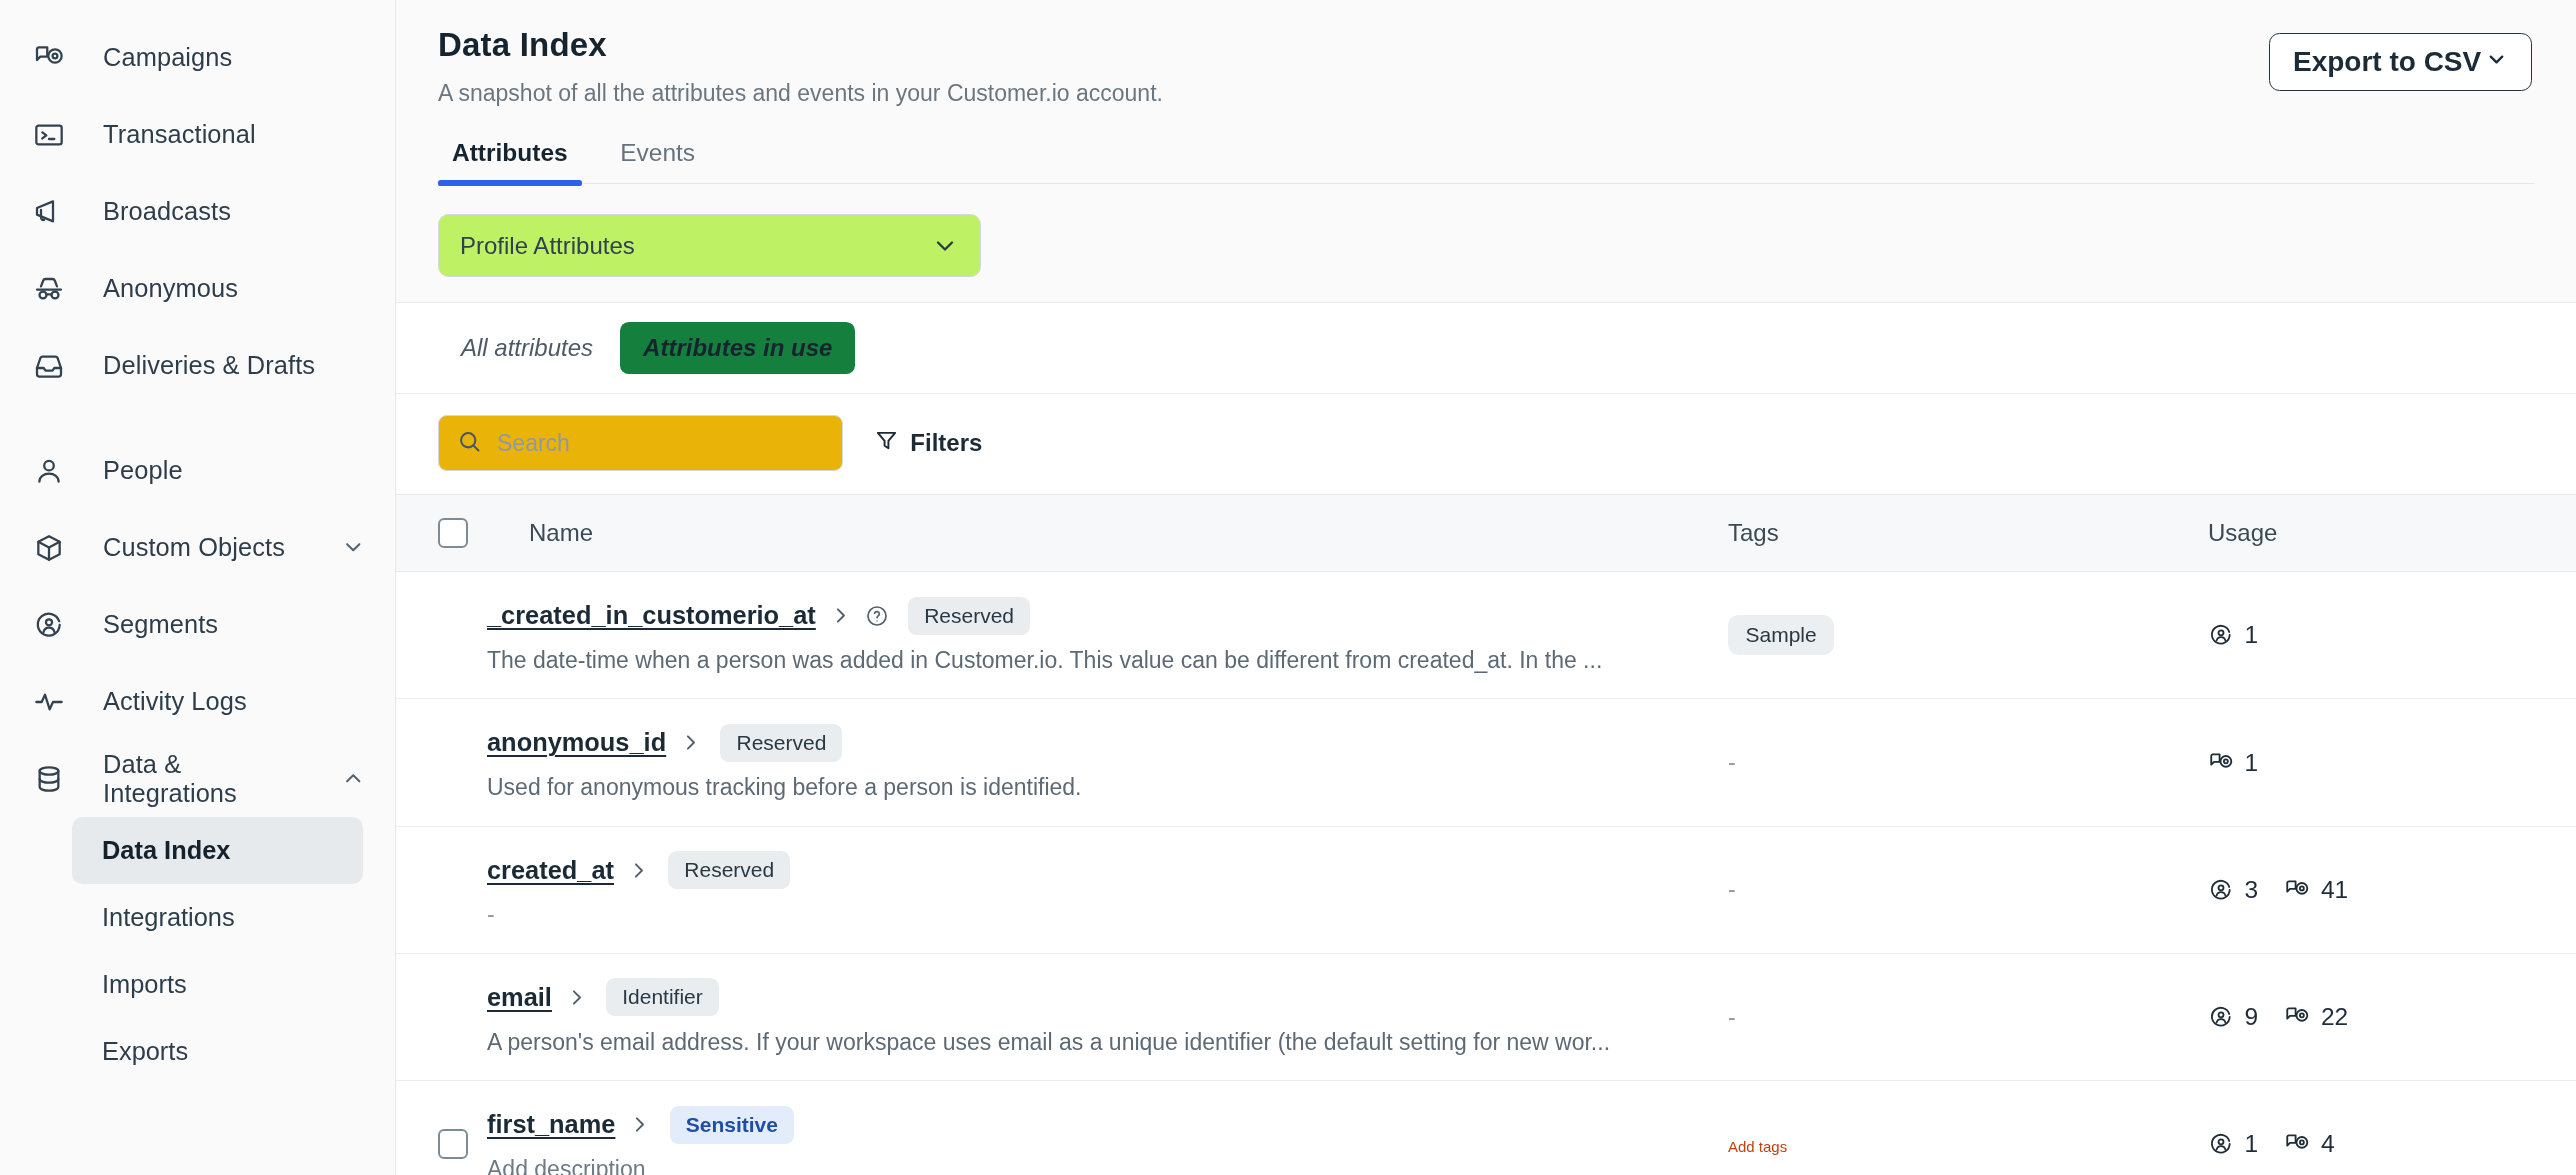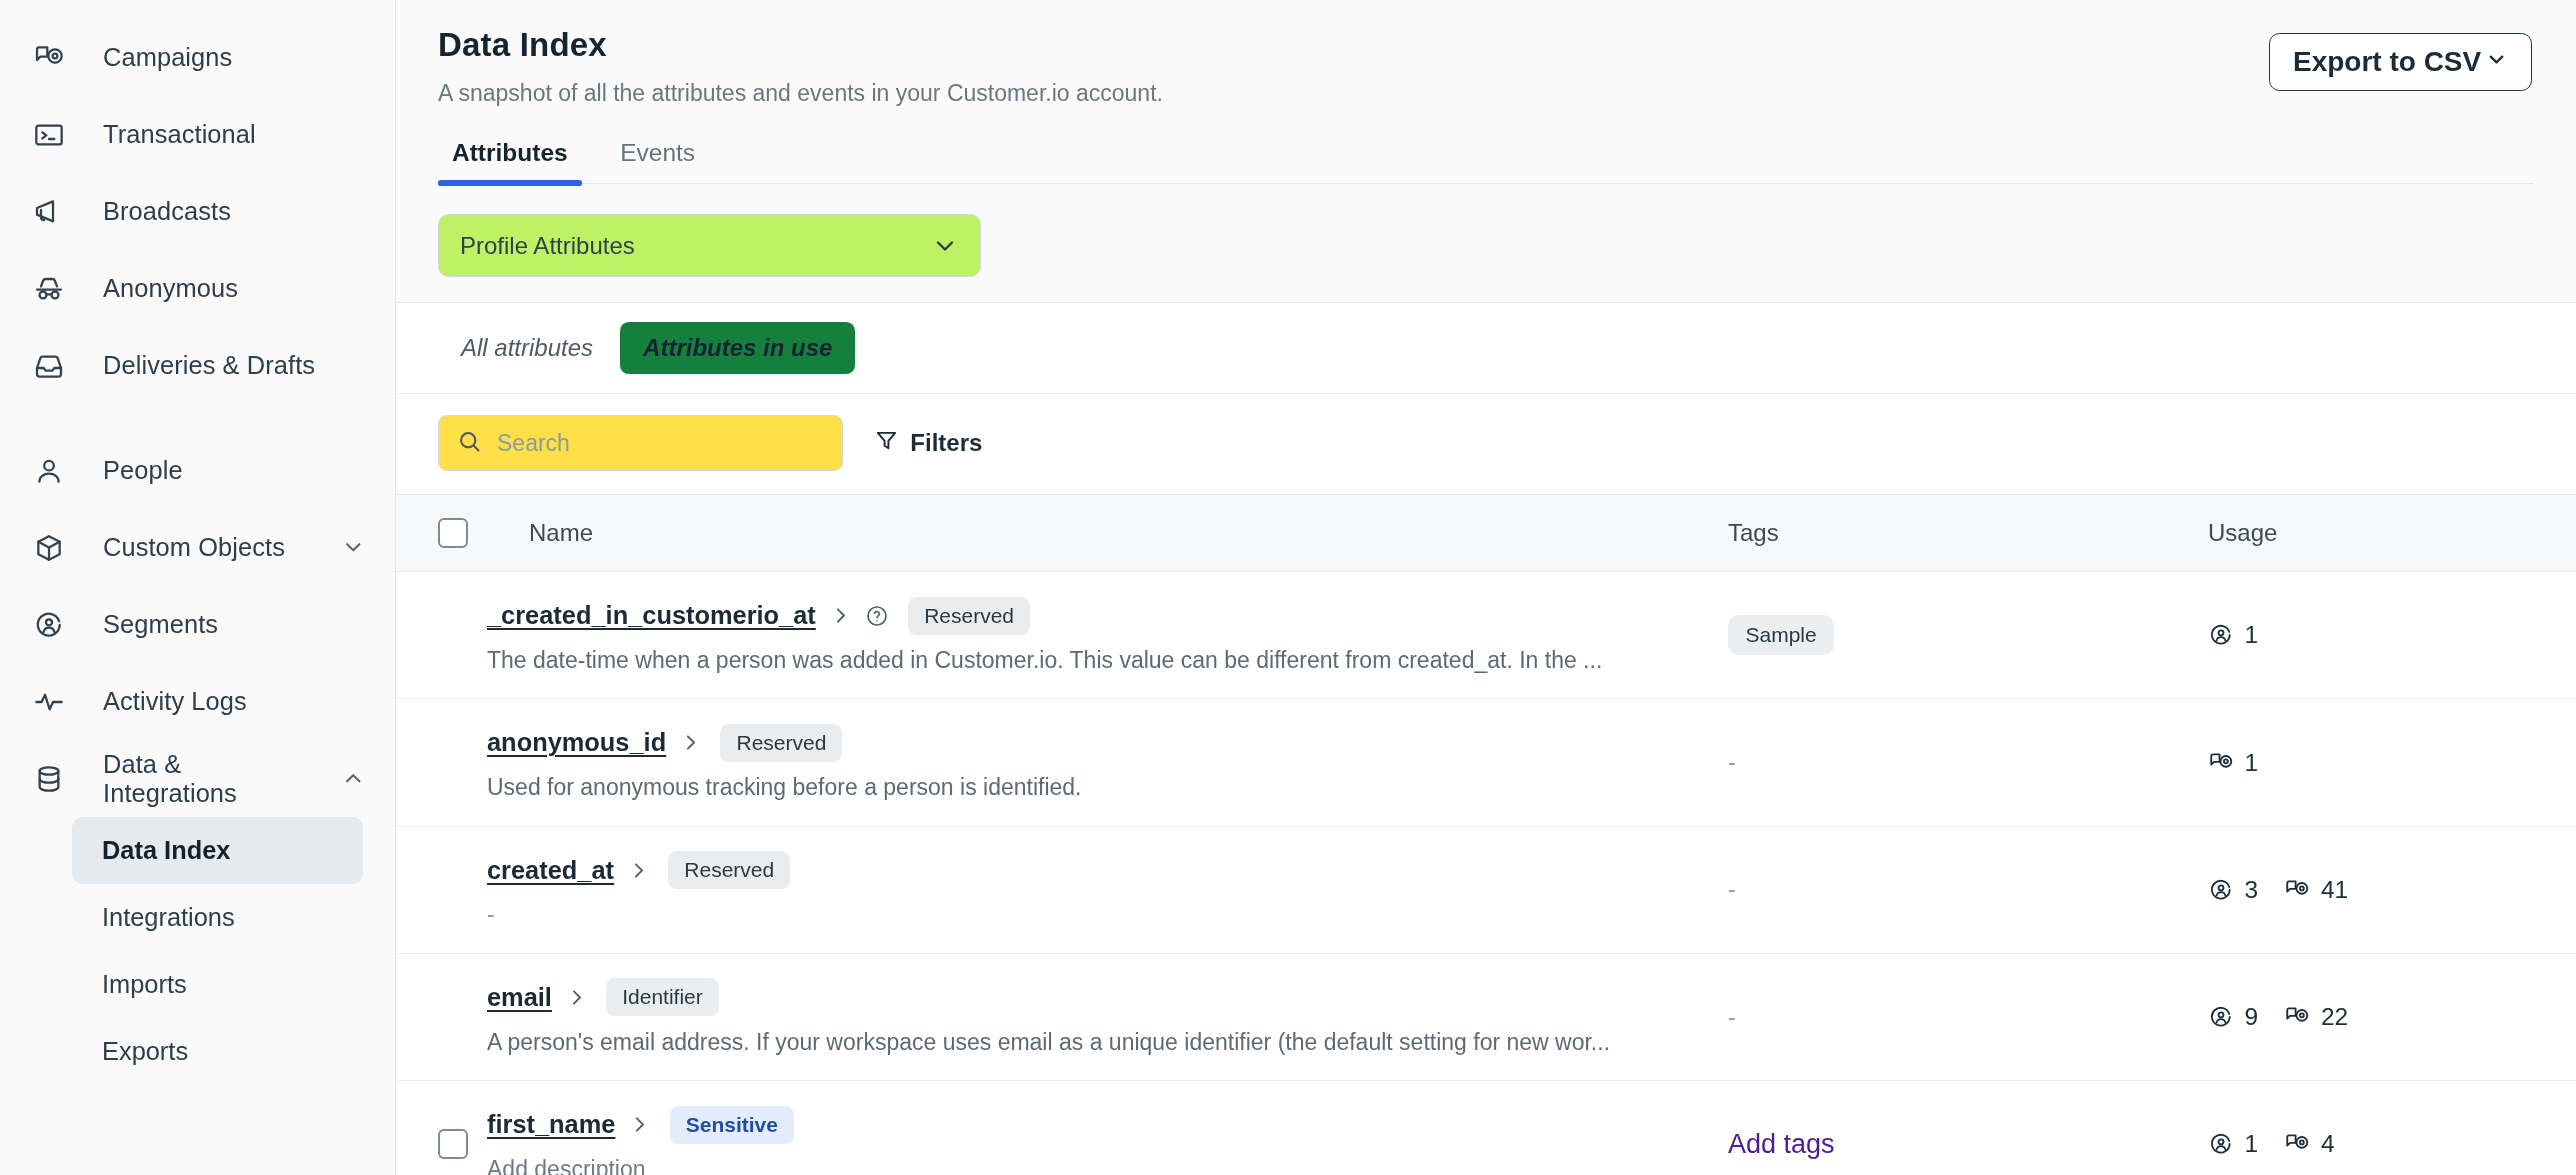--- a/index.html
+++ b/index.html
@@ -114,21 +114,21 @@
 
   .searchbar-row {
     display: flex; align-items: center; gap: 32px;
     padding: 21px 42px 23px 42px;
     border-top: 1.8px solid #eceef0;
   }
   .search-wrap {
     width: 405px; height: 56px;
     border: 1.8px solid #d3d8dc; border-radius: 8.8px;
     display: flex; align-items: center; gap: 16px;
-    padding: 0 17.5px; background: #fde047;
+    padding: 0 17.5px; background: #eab308;
   }
   .search-wrap input {
     border: none; outline: none; font-size: 23px;
     font-family: "Liberation Sans", sans-serif;
     color: #2c3a46; background: transparent; width: 100%;
   }
   .search-wrap input::placeholder { color: #8e9aa3; }
   .filters-btn {
     display: flex; align-items: center; gap: 12.3px;
     font-size: 24px; font-weight: bold; color: #1d2b37; cursor: pointer;
@@ -182,21 +182,21 @@
   .attr-desc { font-size: 23px; color: #5d6a75; margin-top: 12.3px;
     white-space: nowrap; overflow: hidden; text-overflow: ellipsis; max-width: 1227px; }
   .attr-desc.placeholder { color: #6e7a84; cursor: pointer; }
   .attr-desc.dash { color: #8e9aa3; }
 
   .tags-cell { font-size: 23px; color: #8e9aa3; }
   .tag-chip {
     display: inline-block; font-size: 21px; color: #2a3843;
     background: #eceff1; border-radius: 10.5px; padding: 8px 17.5px;
   }
-  .tags-add { color: #4c1d95; font-size: 27px; cursor: pointer; }
+  .tags-add { color: #c2410c; font-size: 15px; cursor: pointer; }
 
   .usage-cell { display: flex; align-items: center; gap: 12.3px; font-size: 24.5px; color: #1f2d39; }
   .usage-group { display: flex; align-items: center; gap: 10.5px; margin-right: 14px; }
   .usage-ico { display: flex; align-items: center; color: #1f2d39; }
 </style>
 </head>
 <body>
 
 <div class="app">
 

